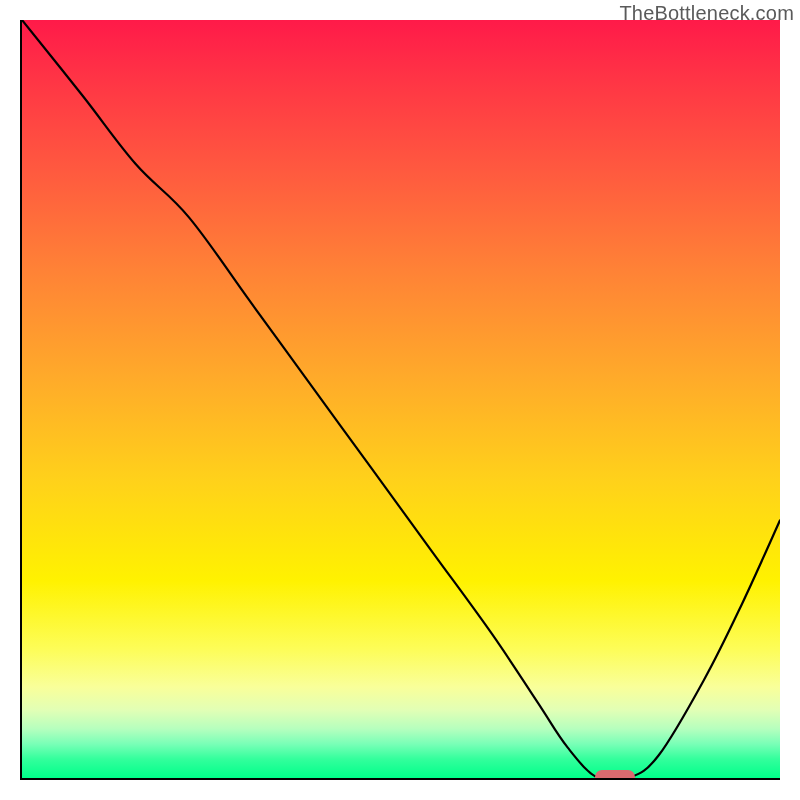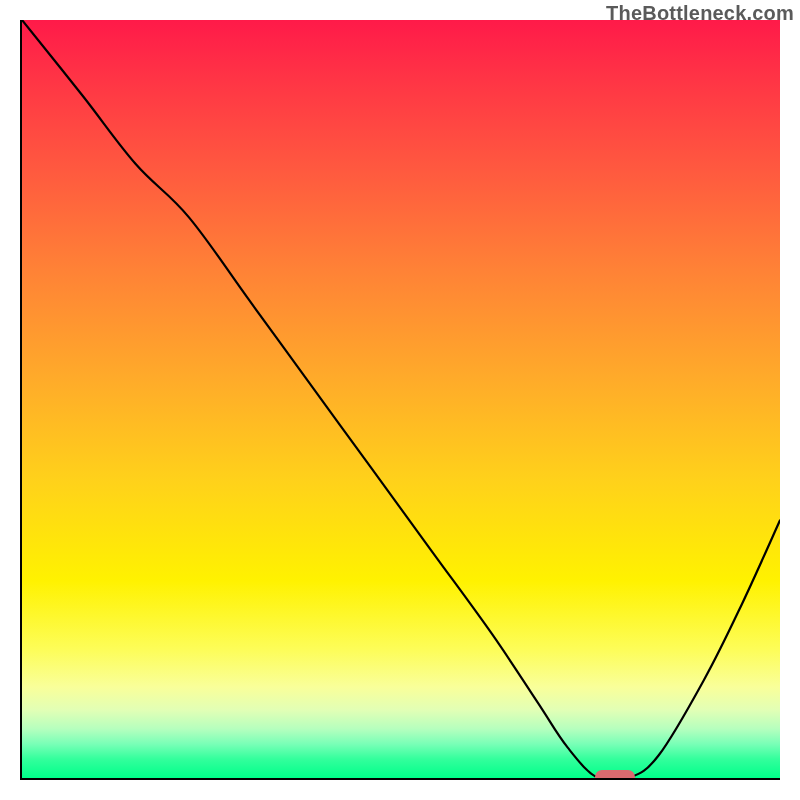--- a/index.html
+++ b/index.html
@@ -64,21 +64,21 @@
     background: #d96a6f;
     border-radius: 7px;
     transform: translate(-50%, -50%);
   }
   .watermark {
     position: absolute;
     top: 2px;
     right: 6px;
     font-family: Arial, Helvetica, sans-serif;
     font-size: 20px;
-    font-weight: 700;
+    font-weight: 400;
     color: #5a5a5a;
     letter-spacing: 0.2px;
   }
 </style>
 </head>
 <body>
 
 <div class="container">
   <div class="watermark">TheBottleneck.com</div>
   <div class="plot-area">

